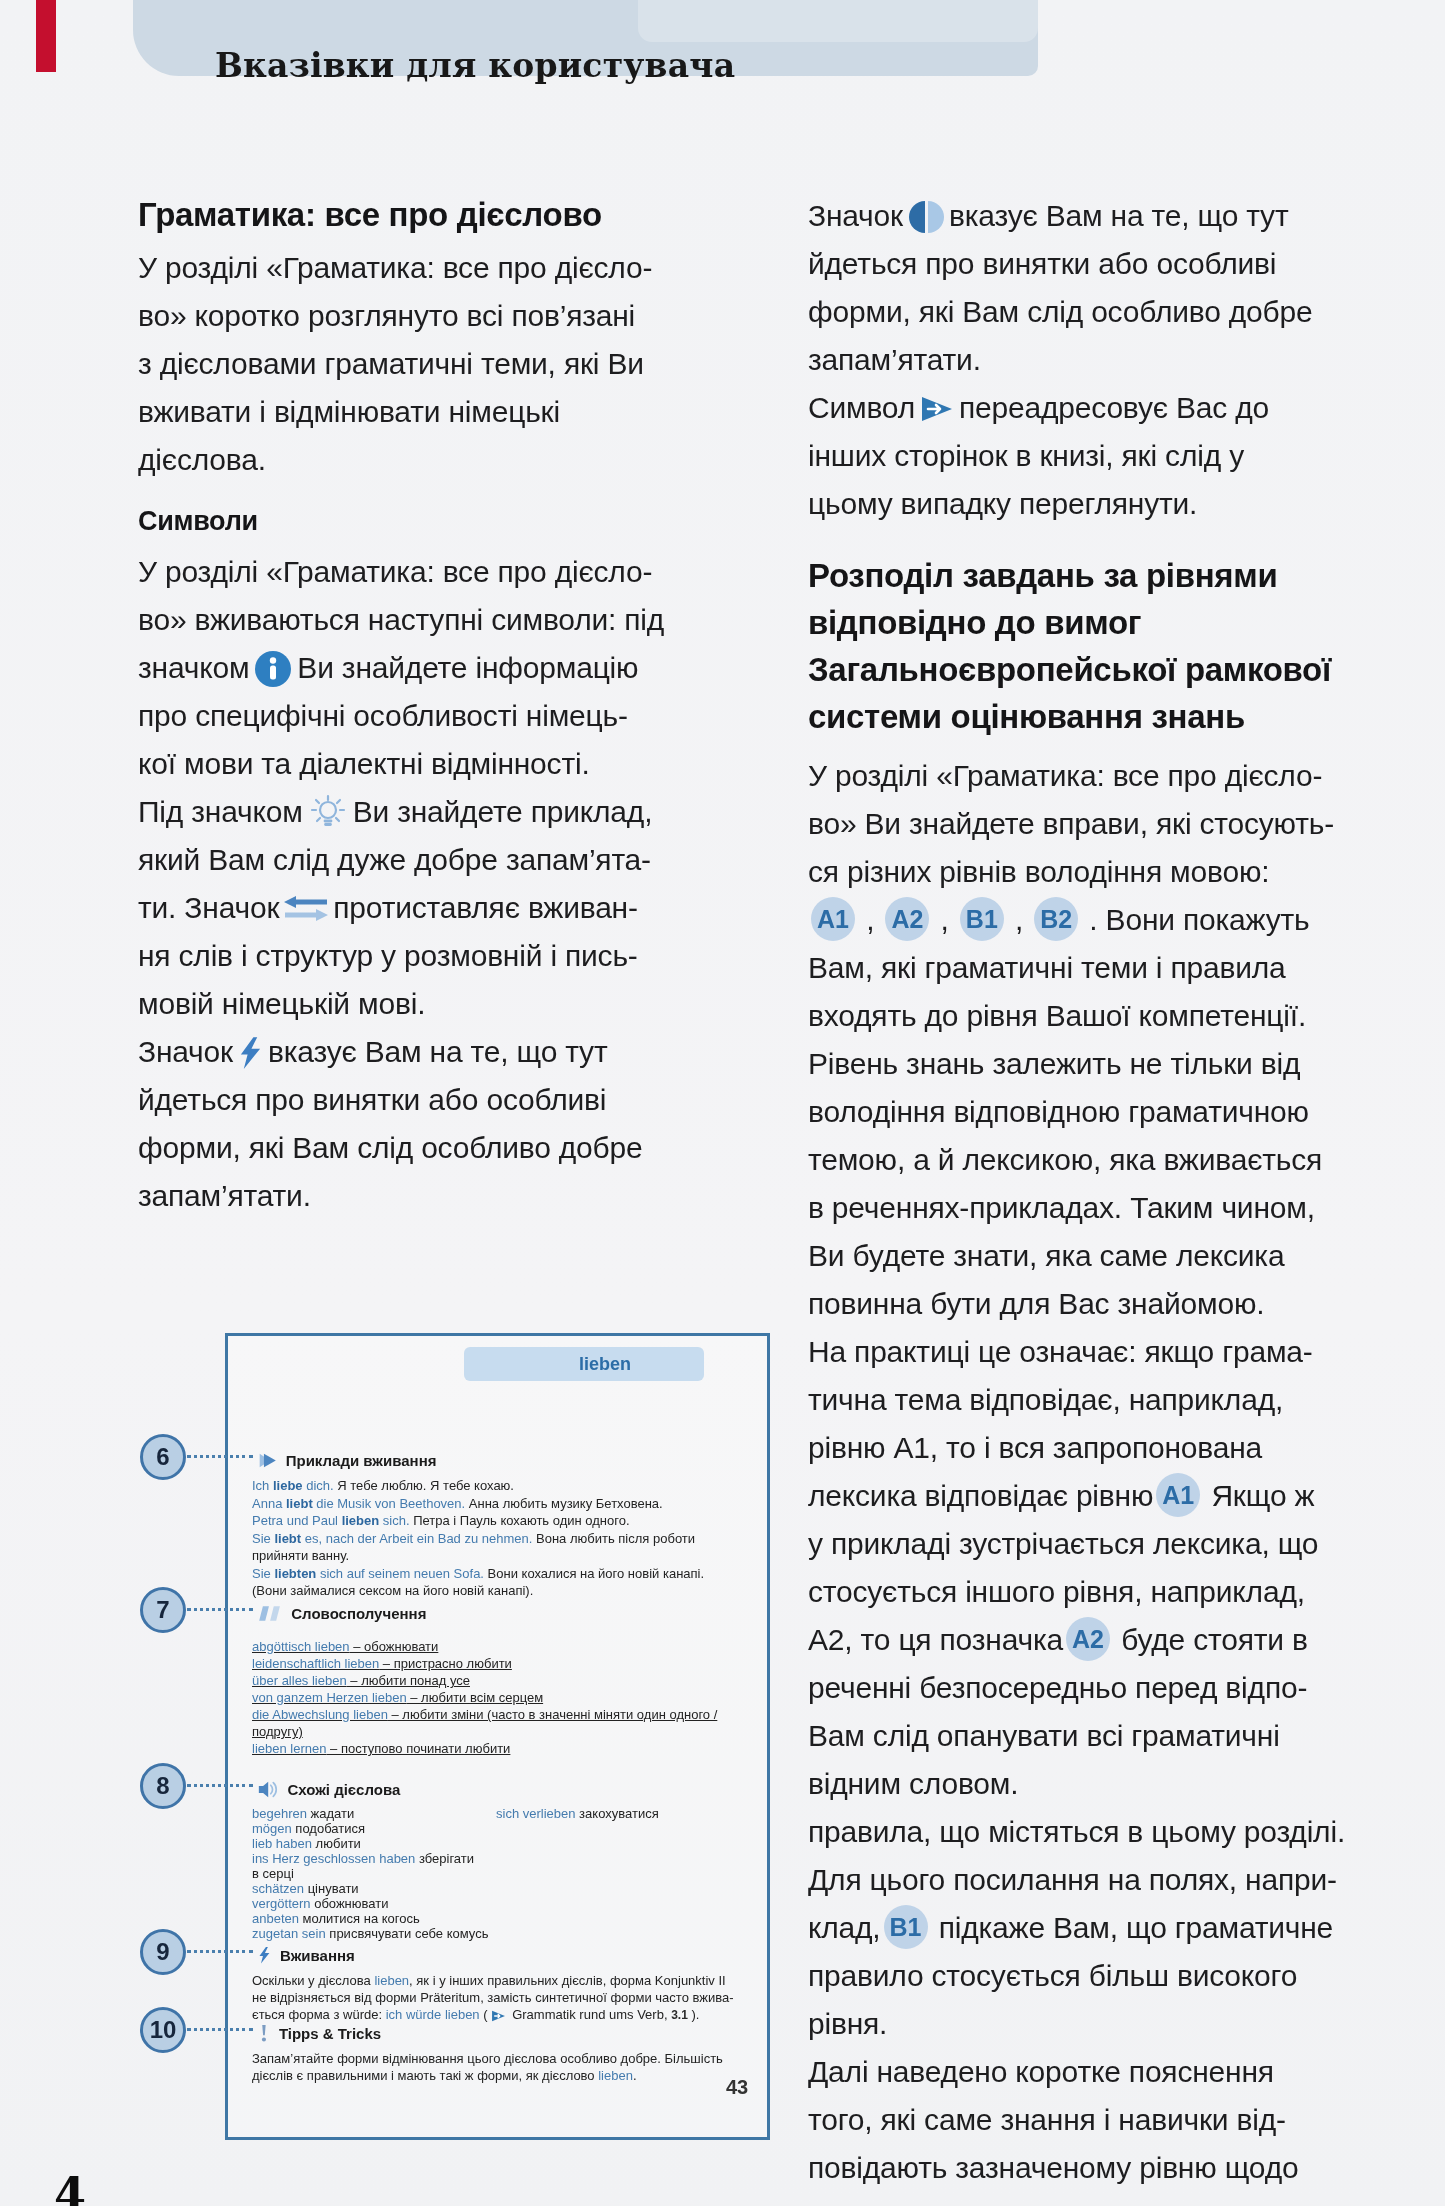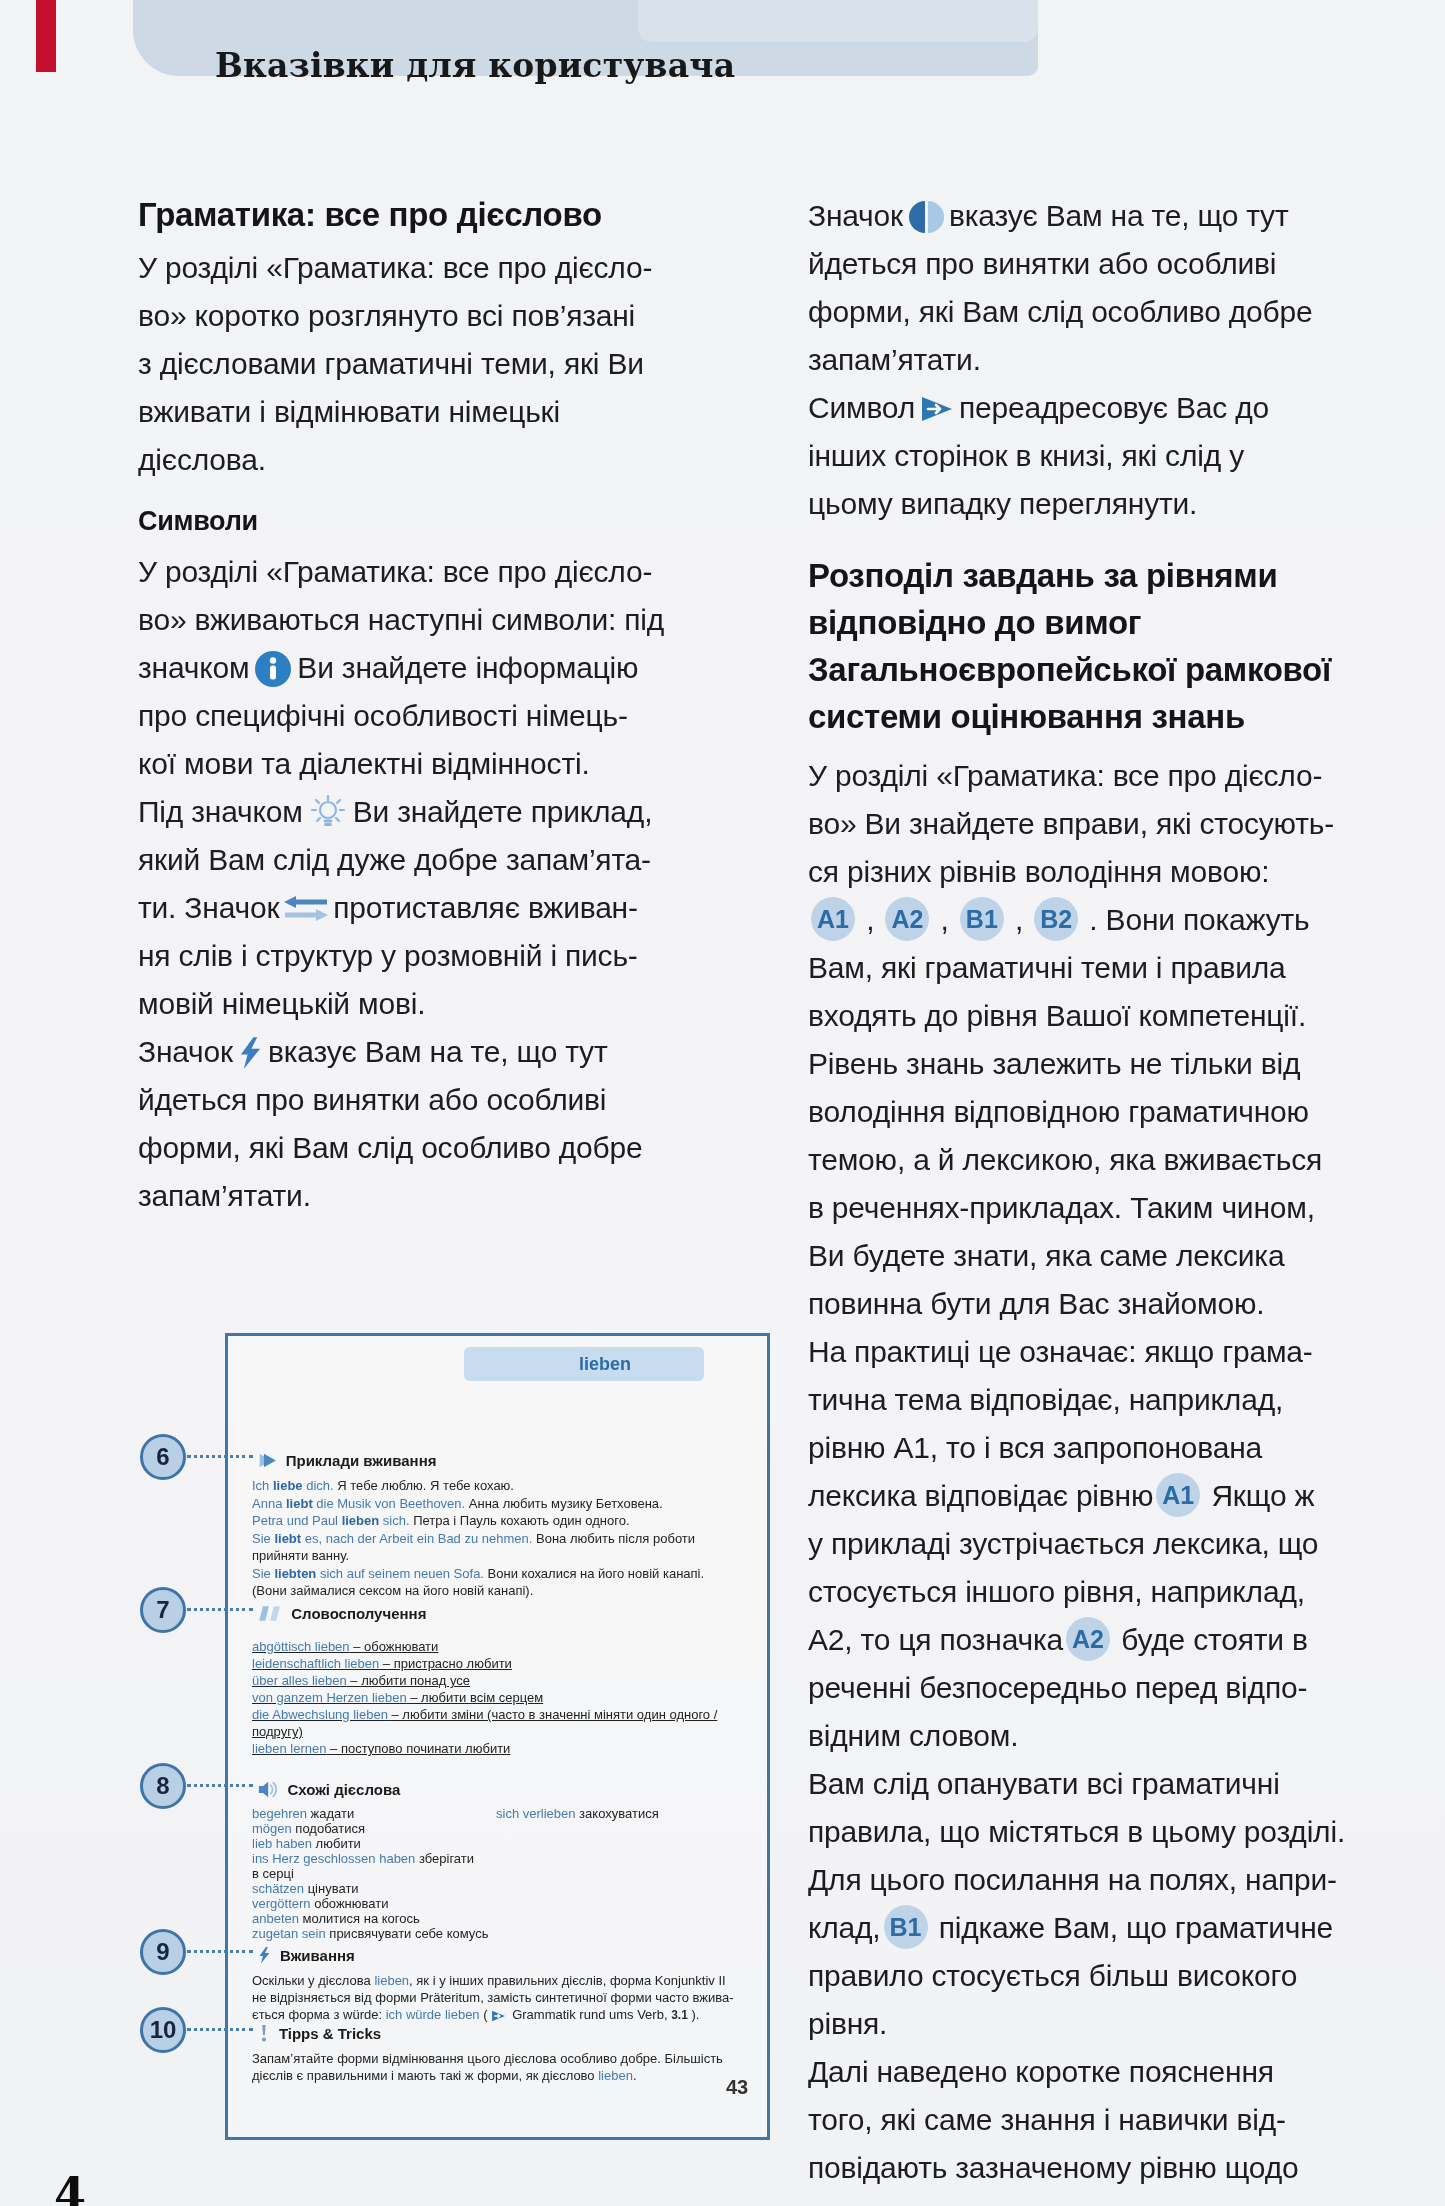--- a/index.html
+++ b/index.html
@@ -137,22 +137,22 @@
         <div class="line">Ви будете знати, яка саме лексика</div>
         <div class="line">повинна бути для Вас знайомою.</div>
         <div class="line">На практиці це означає: якщо грама-</div>
         <div class="line">тична тема відповідає, наприклад,</div>
         <div class="line">рівню А1, то і вся запропонована</div>
         <div class="line">лексика відповідає рівню<span class="badge">A1</span> Якщо ж</div>
         <div class="line">у прикладі зустрічається лексика, що</div>
         <div class="line">стосується іншого рівня, наприклад,</div>
         <div class="line">А2, то ця позначка<span class="badge">A2</span> буде стояти в</div>
         <div class="line">реченні безпосередньо перед відпо-</div>
+        <div class="line">Вам слід опанувати всі граматичні</div>
         <div class="line">відним словом.</div>
-        <div class="line">Вам слід опанувати всі граматичні</div>
         <div class="line">правила, що містяться в цьому розділі.</div>
         <div class="line">Для цього посилання на полях, напри-</div>
         <div class="line">клад,<span class="badge">B1</span> підкаже Вам, що граматичне</div>
         <div class="line">правило стосується більш високого</div>
         <div class="line">рівня.</div>
         <div class="line">Далі наведено коротке пояснення</div>
         <div class="line">того, які саме знання і навички від-</div>
         <div class="line">повідають зазначеному рівню щодо</div>
       </div>
   </div>

